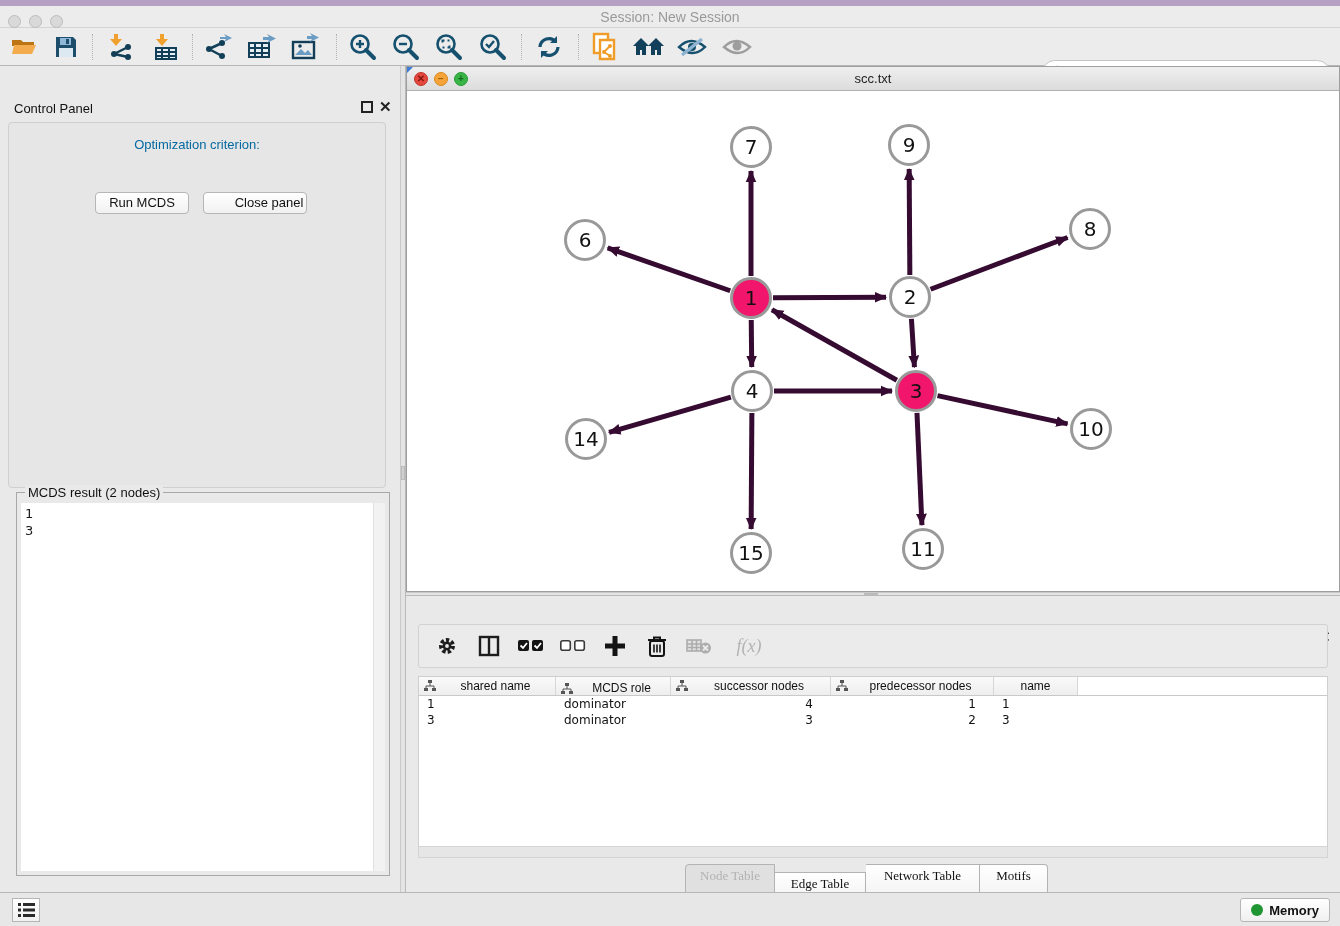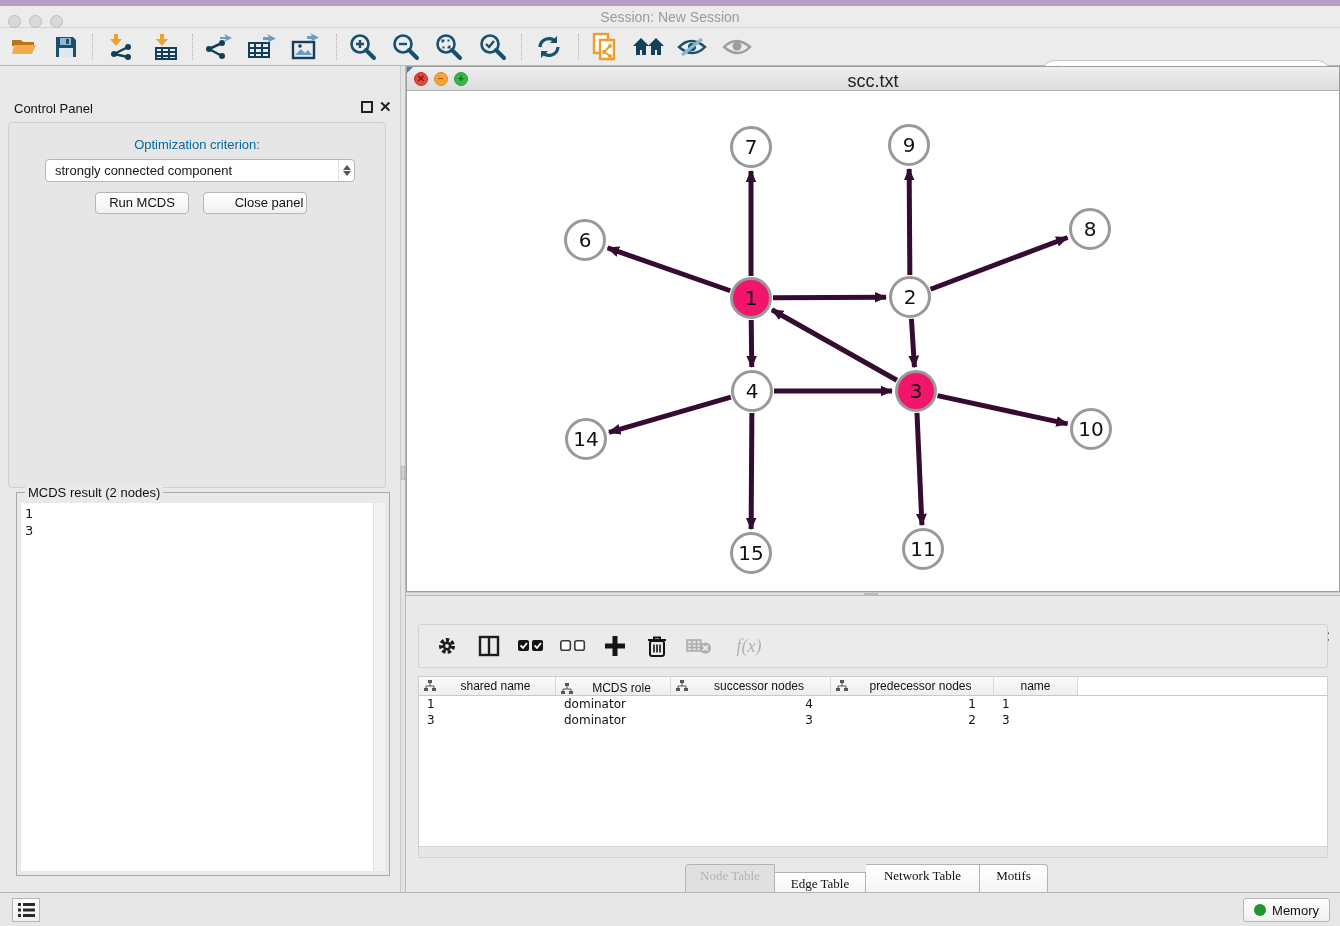--- a/index.html
+++ b/index.html
@@ -44,21 +44,21 @@
 
   
   .vsplit { position:absolute; left:400px; top:66px; width:6px; height:826px; background:#e4e4e4; border-left:1px solid #c9c9c9; border-right:1px solid #b9b9b9; }
   .vsplit .handle { position:absolute; left:0px; top:400px; width:4px; height:14px; background:#d0d0d0; border:1px solid #bbb; }
   .hsplit { position:absolute; left:406px; top:592px; width:934px; height:4px; background:#e4e4e4; border-top:1px solid #c9c9c9; border-bottom:1px solid #b9b9b9; }
   .hsplit .handle { position:absolute; left:458px; top:0px; width:14px; height:2px; background:#d0d0d0; border:1px solid #bbb; }
 
   
   .net-window { position:absolute; left:406px; top:66px; width:934px; height:526px; background:#ffffff; border:1px solid #9e9e9e; }
   .net-titlebar { position:absolute; left:0; top:0; right:0; height:24px; background:linear-gradient(#efefef,#dcdcdc); border-bottom:1px solid #b0b0b0; }
-  .net-titlebar .nt-title { position:absolute; left:0; right:0; top:4px; text-align:center; font-size:18px; color:#222; }
+  .net-titlebar .nt-title { position:absolute; left:0; right:0; top:4px; text-align:center; font-size:13px; color:#222; }
   .focus-corner { position:absolute; left:0; top:0; width:0; height:0; border-top:6px solid #3d7dd8; border-right:6px solid transparent; }
   .light { position:absolute; top:5px; width:14px; height:14px; border-radius:50%; display:flex; align-items:center; justify-content:center; font-size:10px; font-weight:bold; line-height:10px; }
   .light.red   { left:7px;  background:#e4473d; border:1px solid #c23228; color:#7e160e; }
   .light.yellow{ left:27px; background:#f6a43a; border:1px solid #d9891f; color:#955d07; }
   .light.green { left:47px; background:#39b548; border:1px solid #2a9a38; color:#136a1e; }
   .net-canvas { position:absolute; left:0; top:24px; width:932px; height:500px; background:#ffffff; }
 
   
   .table-panel { position:absolute; left:406px; top:596px; width:934px; height:296px; background:#e9e9e9; }
   .tp-toolbar { position:absolute; left:12px; top:28px; width:910px; height:44px; background:#ebebeb; border:1px solid #d2d2d2; border-radius:3px; display:flex; align-items:center; gap:14px; padding-left:14px; }
@@ -72,21 +72,21 @@
   .grid-body { background:#ffffff; height:150px; }
   .grid-row { display:flex; height:16px; font-family:"DejaVu Sans",sans-serif; font-size:12px; color:#111; }
   .gr-cell { overflow:hidden; white-space:nowrap; }
   .hscroll-strip { position:absolute; left:12px; top:250px; width:910px; height:12px; background:#e6e6e6; border:1px solid #d4d4d4; }
   .tp-tabs { left:279px; top:268px; }
   .tp-tabs .seg { font-size:13px;font-family:Liberation Serif, serif; }
 
   
   .statusbar { position:absolute; left:0; top:892px; width:1340px; height:34px; background:#e7e7e7; border-top:1px solid #b7b7b7; }
   .list-btn { position:absolute; left:12px; top:5px; width:28px; height:24px; background:linear-gradient(#ffffff,#f0f0f0); border:1px solid #b6b6b6; display:flex; align-items:center; justify-content:center; }
-  .memory-btn { position:absolute; right:10px; top:5px; height:24px; padding:0 10px; background:linear-gradient(#ffffff,#f0f0f0); border:1px solid #b6b6b6; border-radius:3px; display:flex; align-items:center; gap:6px; font-size:13px; color:#111; }
+  .memory-btn { position:absolute; right:10px; top:5px; height:24px; padding:0 10px; background:linear-gradient(#ffffff,#f0f0f0); border:1px solid #b6b6b6; border-radius:3px; display:flex; align-items:center; gap:6px; font-size:13px; color:#111;font-weight:bold; }
   .mem-dot { width:12px; height:12px; border-radius:50%; background:#1f9632; }
 </style>
 </head>
 <body>
 
 <div class="desktop-strip"></div>
 <div class="titlebar">
   <span class="tl-dot" style="left:8px"></span>
   <span class="tl-dot" style="left:29px"></span>
   <span class="tl-dot" style="left:50px"></span>
@@ -232,27 +232,20 @@
 </div>
 
 <div class="control-panel">
   <div class="panel-head">
     <span class="ph-title">Control Panel</span>
     <span class="float-glyph" style="left:361px"></span>
     <span class="close-glyph" style="left:379px">✕</span>
   </div>
   <div class="cp-box">
     <div class="opt-label">Optimization criterion:</div>
-    <div class="opt-select">
-      <span>strongly connected component</span>
-      <span class="stepper">
-          <span class="tri-up"></span>
-          <span class="tri-dn"></span>
-        </span>
-    </div>
     <div class="mac-btn" style="left:86px; top:69px; width:94px;">Run MCDS</div>
     <div class="mac-btn" style="left:194px; top:69px; width:104px;padding-left:28px;">Close panel</div>
   </div>
   <div class="mcds-fieldset">
     <span class="mcds-legend">MCDS result (2 nodes)</span>
     <div class="mcds-textarea" id="mcds-result-lines">
         <div>1</div>
         <div>3</div>
       </div>
     <div class="mcds-scroll"></div>

